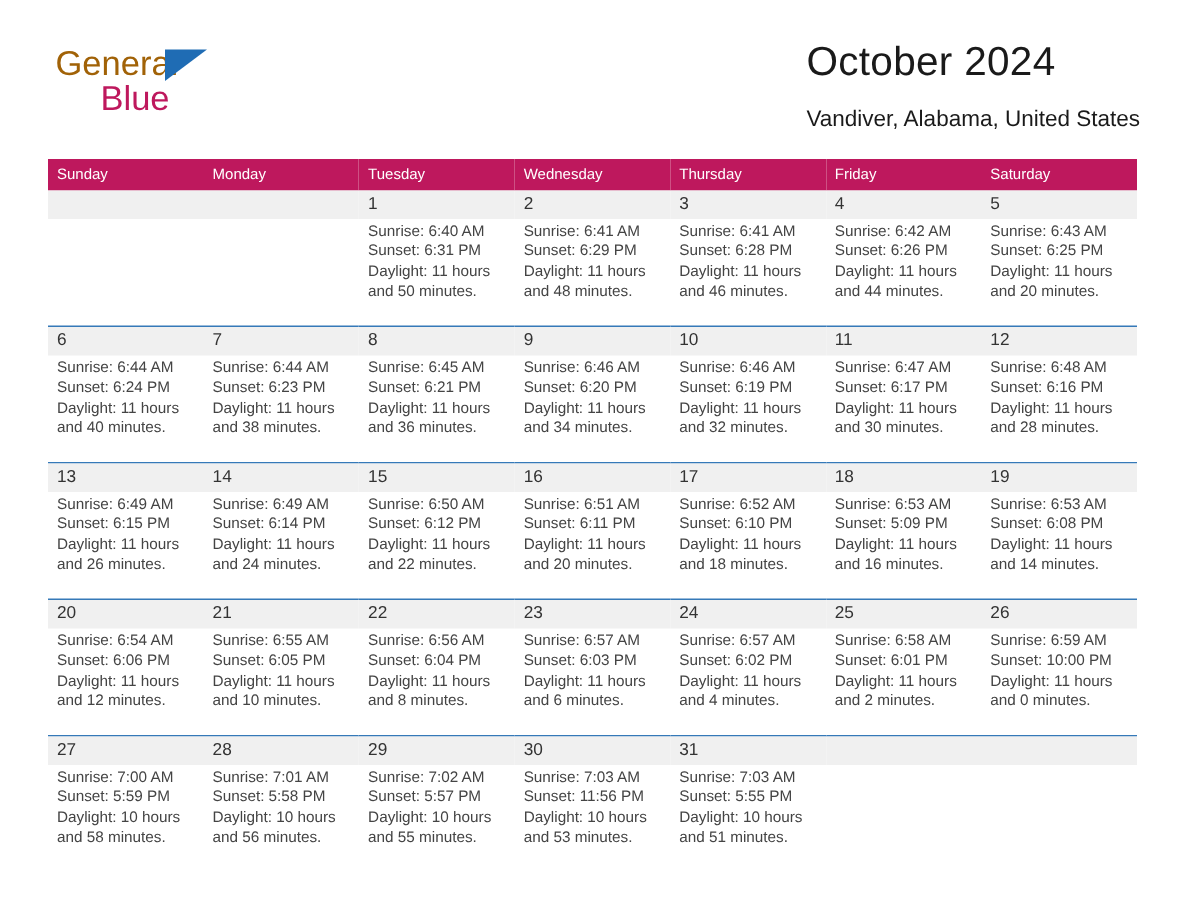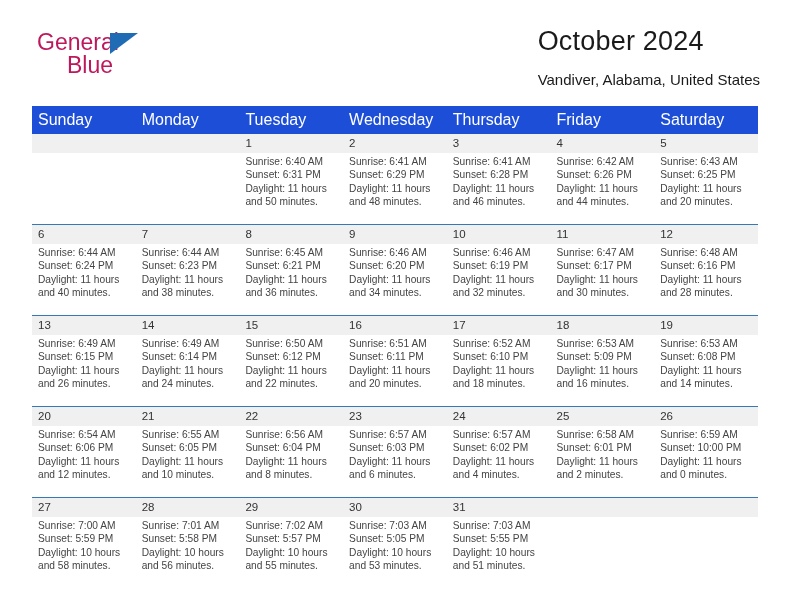--- a/index.html
+++ b/index.html
@@ -25,21 +25,21 @@
   }
   .logo {
     position: absolute;
     left: 0; top: 5px;
     width: 200px; height: 58px;
   }
   .logo-general {
     position: absolute;
     left: 5px; top: 0px;
     font-size: 23px;
-    color: #be185d;
+    color: #a16207;
     letter-spacing: 0px;
     font-weight: normal;
     line-height: 1;
   }
   .logo-tri {
     position: absolute;
     left: 78px; top: 2px;
     width: 0; height: 0;
     border-left: 28px solid #1f6cb4;
     border-bottom: 21px solid transparent;
@@ -74,23 +74,23 @@
 
   
   .calendar {
     position: absolute;
     left: 32px; top: 106px;
     width: 726px;
     border-collapse: collapse;
     table-layout: fixed;
   }
   .calendar th {
-    background: #1d4ed8;
+    background: #be185d;
     color: #ffffff;
-    font-size: 16px;
+    font-size: 10px;
     font-weight: normal;
     text-align: left;
     padding: 5px 0 5px 6px;
     height: 19px;
     border: none;
   }
   .calendar td {
     vertical-align: top;
     padding: 0;
     border: none;
@@ -490,21 +490,21 @@
                 <div>Daylight: 10 hours</div>
                 <div>and 55 minutes.</div>
               </div>
             </div>
           </td>
           <td>
             <div class="daycell">
               <div class="daynum-band">30</div>
               <div class="details">
                 <div>Sunrise: 7:03 AM</div>
-                <div>Sunset: 5:05 PM</div>
+                <div>Sunset: 11:56 PM</div>
                 <div>Daylight: 10 hours</div>
                 <div>and 53 minutes.</div>
               </div>
             </div>
           </td>
           <td>
             <div class="daycell">
               <div class="daynum-band">31</div>
               <div class="details">
                 <div>Sunrise: 7:03 AM</div>

